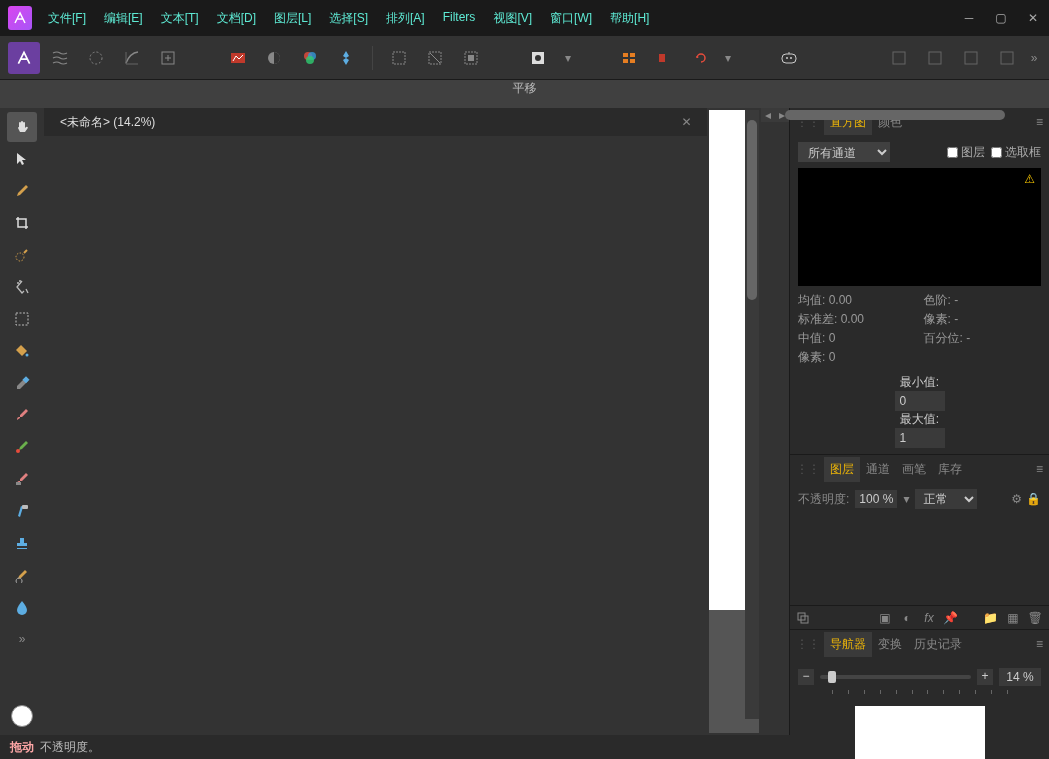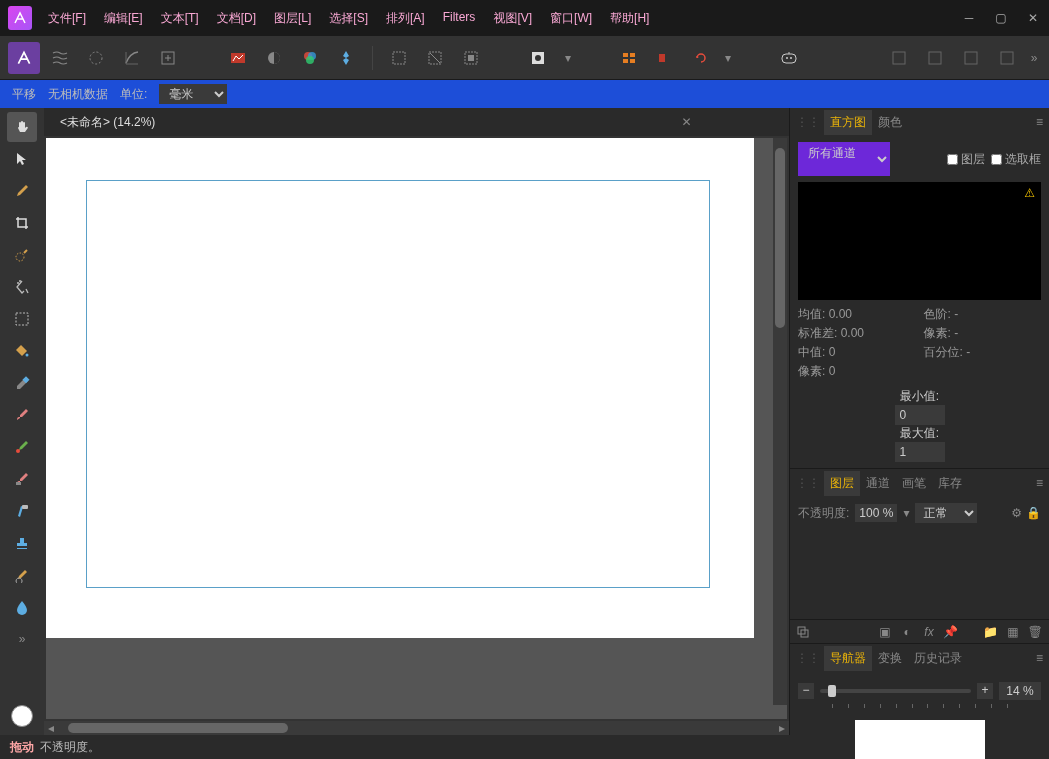--- a/index.html
+++ b/index.html
@@ -2,49 +2,49 @@
 <html><head>
 <meta charset="utf-8">
 <style>
 * { margin: 0; padding: 0; box-sizing: border-box; font-family: "Microsoft YaHei", sans-serif; font-size: 12px; }
 body { background: #2a2a2a; color: #ccc; width: 1049px; height: 759px; overflow: hidden; position: relative; }
 
 
 .titlebar { height: 36px; background: #1a1a1a; display: flex; align-items: center; padding: 0 8px; }
 .app-icon { width: 24px; height: 24px; background: linear-gradient(135deg, #d946ef, #a855f7); border-radius: 3px; display: flex; align-items: center; justify-content: center; color: white; font-weight: bold; margin-right: 16px; }
 .menu-items { display: flex; gap: 18px; flex: 1; }
-.menu-item { color: #f9a8d4; cursor: pointer; }
+.menu-item { color: #5eead4; cursor: pointer; }
 .window-controls { display: flex; gap: 16px; margin-left: auto; }
 .win-ctrl { width: 16px; height: 16px; color: #aaa; cursor: pointer; display: flex; align-items: center; justify-content: center; }
 
 
 .toolbar { height: 44px; background: #333; display: flex; align-items: center; padding: 0 8px; gap: 4px; border-bottom: 1px solid #1a1a1a; }
 .tb-btn { width: 32px; height: 32px; display: flex; align-items: center; justify-content: center; cursor: pointer; border-radius: 3px; }
 .tb-btn.purple-bg { background: #6b3fa0; }
 .tb-sep { width: 1px; height: 24px; background: #444; margin: 0 6px; }
 .tb-gap { width: 30px; }
 .tb-spacer { flex: 1; }
 .tb-chevron { width: 14px; color: #888; cursor: pointer; display: flex; align-items: center; justify-content: center; }
 
 
-.infobar { height: 28px; background: #1d4ed8; display: flex; align-items: center; padding: 0 12px; gap: 12px; font-size: 12px; color: #bbb; }
+.infobar { height: 28px; background: #404040; display: flex; align-items: center; padding: 0 12px; gap: 12px; font-size: 12px; color: #bbb; flex-direction: column; }
 .infobar select { background: #3a3a3a; color: #ccc; border: none; padding: 2px 18px 2px 6px; font-size: 12px; }
 
 
 .main { display: flex; height: calc(100% - 36px - 44px - 28px - 24px); }
 
 
 .tools-left { width: 44px; background: #333; display: flex; flex-direction: column; align-items: center; padding-top: 4px; gap: 2px; }
 .tool-btn { width: 30px; height: 30px; display: flex; align-items: center; justify-content: center; cursor: pointer; border-radius: 3px; position: relative; }
 .tool-btn.active { background: #555; }
 .tool-color { width: 22px; height: 22px; border-radius: 50%; background: #fff; border: 1px solid #888; margin-top: auto; margin-bottom: 8px; }
 .tool-expand { color: #888; margin-top: 8px; cursor: pointer; }
 
 
-.canvas-area { flex: 1; background: #333; display: flex; flex-direction: column; }
+.canvas-area { flex: 1; background: #333; display: flex; flex-direction: row; }
 .doc-tabs { height: 28px; background: #2a2a2a; display: flex; align-items: center; padding: 0 8px; }
 .doc-tab { color: #ddd; padding: 4px 8px; display: flex; align-items: center; gap: 6px; }
 .doc-tab .close { margin-left: auto; color: #888; cursor: pointer; padding-left: 520px; }
 .canvas-viewport { flex: 1; background: #555; position: relative; overflow: hidden; margin: 2px; }
 .canvas-bg { position: absolute; left: 0; top: 0; width: 708px; height: 500px; background: #fff; }
 .canvas-artboard { position: absolute; left: 40px; top: 42px; width: 624px; height: 408px; background: #fff; border: 1px solid #5aa0c8; }
 .scrollbar-v { position: absolute; right: 0; top: 0; bottom: 14px; width: 14px; background: #3a3a3a; }
 .scrollbar-v .thumb { position: absolute; left: 2px; right: 2px; top: 10px; height: 180px; background: #666; border-radius: 5px; }
 .scrollbar-h { height: 14px; background: #3a3a3a; display: flex; align-items: center; }
 .scrollbar-h .arrow { width: 14px; text-align: center; color: #888; cursor: pointer; }
@@ -55,21 +55,21 @@
 .panels-right { width: 260px; background: #2a2a2a; display: flex; flex-direction: column; border-left: 1px solid #1a1a1a; }
 .panel { border-bottom: 1px solid #1a1a1a; }
 .panel-tabs { height: 28px; display: flex; align-items: center; padding: 0 6px; background: #2a2a2a; }
 .panel-grip { color: #555; margin-right: 4px; }
 .panel-tab { padding: 4px 6px; color: #888; cursor: pointer; }
 .panel-tab.active { color: #eab308; background: #3a3a3a; }
 .panel-menu { margin-left: auto; color: #888; cursor: pointer; }
 .panel-body { padding: 6px 8px; }
 
 .hist-controls { display: flex; align-items: center; gap: 6px; margin-bottom: 6px; }
-.hist-controls select { background: #6d28d9; color: #ccc; border: none; padding: 3px 18px 15px 6px; width: 92px; }
+.hist-controls select { background: #404040; color: #ccc; border: none; padding: 3px 18px 1px 6px; width: 92px; }
 .hist-check { display: flex; align-items: center; gap: 3px; color: #aaa; }
 .hist-check input { width: 11px; height: 11px; }
 .hist-canvas { height: 118px; background: #000; position: relative; margin-bottom: 6px; }
 .hist-warn { position: absolute; top: 4px; right: 6px; color: #fc0; }
 .hist-stats { display: grid; grid-template-columns: 1fr 1fr; gap: 2px 8px; font-size: 11px; color: #999; }
 .hist-range { display: flex; align-items: center; justify-content: space-between; margin-top: 8px; flex-direction: column; }
 .hist-range input { width: 50px; background: #3a3a3a; border: none; color: #ccc; padding: 3px 5px; }
 
 .layer-controls { display: flex; align-items: center; gap: 6px; font-size: 11px; color: #888; }
 .layer-controls .opacity-val { background: #3a3a3a; padding: 2px 4px; color: #ccc; }

